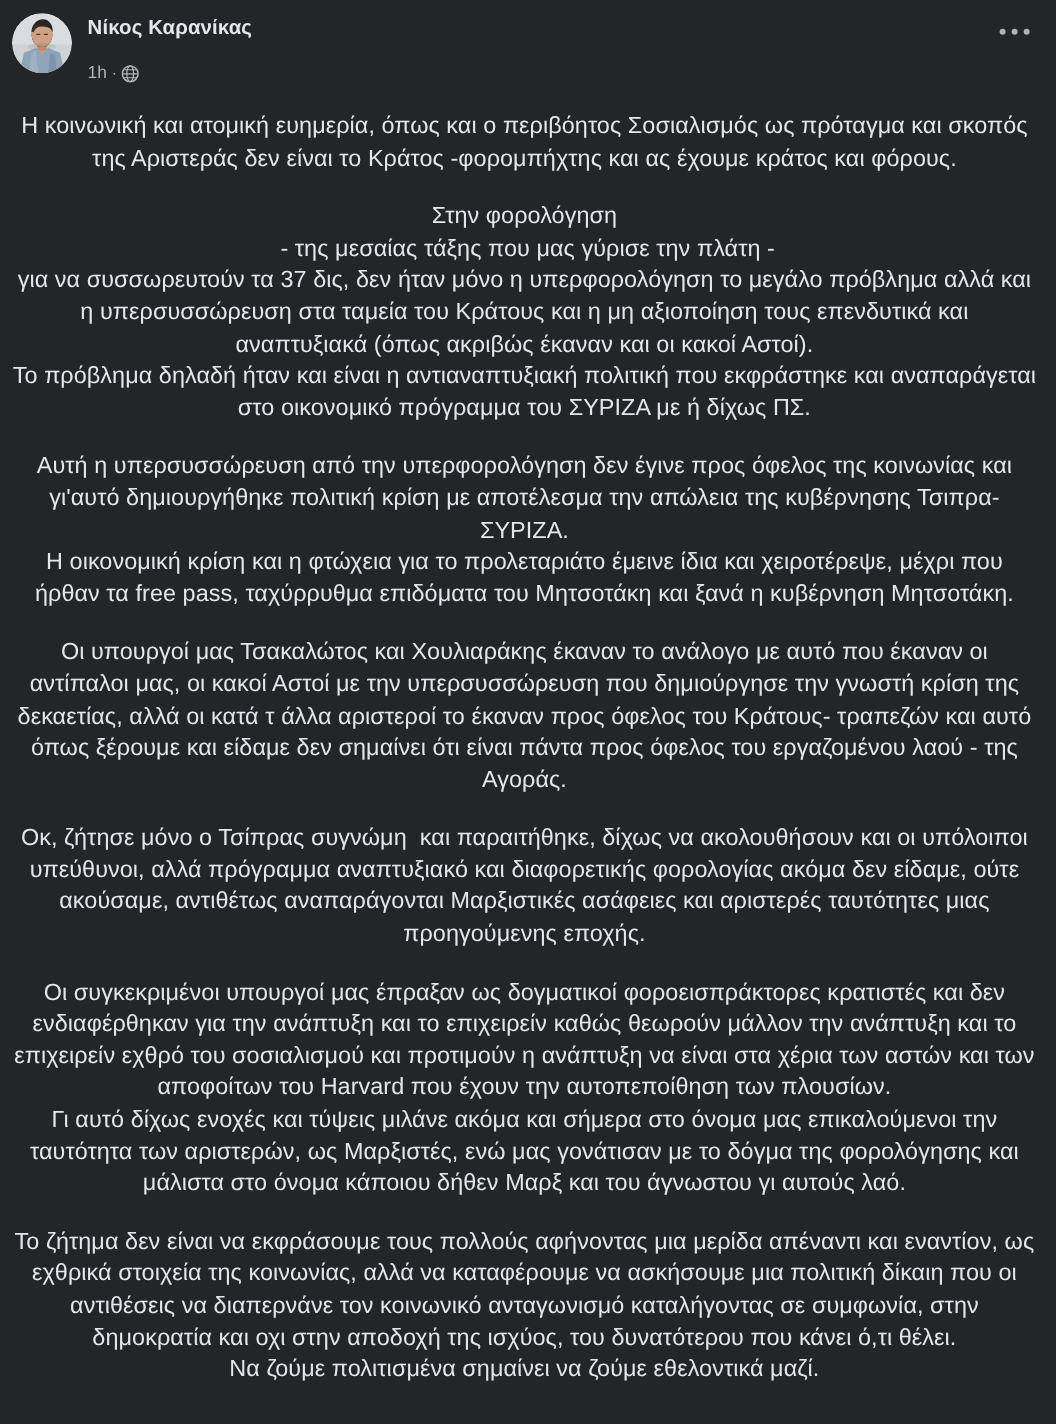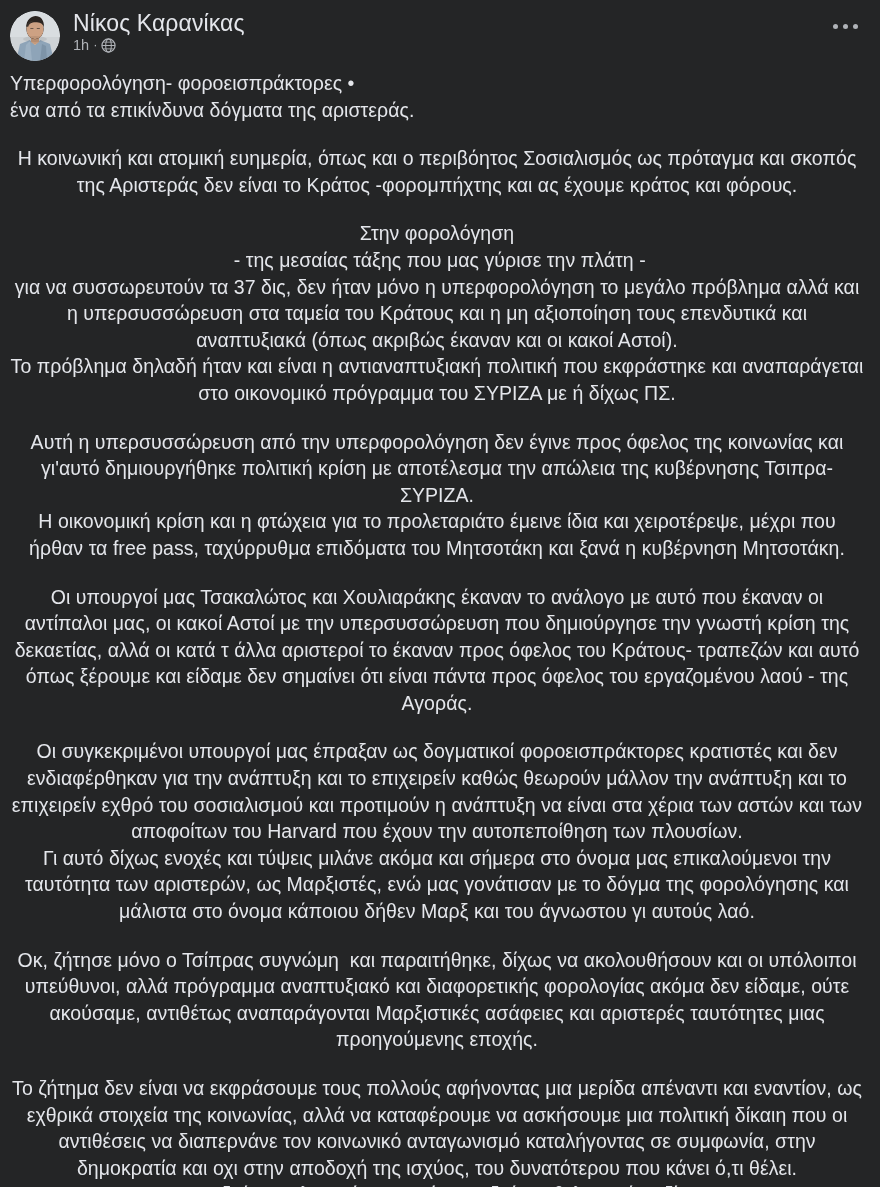--- a/index.html
+++ b/index.html
@@ -42,30 +42,30 @@
 
   .header-meta {
     margin-left: 13px;
     padding-top: 1px;
     display: flex;
     flex-direction: column;
     justify-content: flex-start;
   }
   .author-name {
     color: #e4e6eb;
-    font-size: 23px;
-    font-weight: normal;
+    font-size: 17px;
+    font-weight: bold;
     line-height: 22px;
     letter-spacing: 0.1px;
     white-space: nowrap;
   }
   .sub-line {
     display: flex;
     align-items: center;
-    margin-top: 2px;
+    margin-top: 18px;
     color: #b0b3b8;
     font-size: 14.5px;
     line-height: 18px;
   }
   .timestamp { color: #b0b3b8; }
   .dot-sep { margin: 0 4px; color: #b0b3b8; font-size: 13px; }
   .globe-icon { display: inline-flex; align-items: center; }
   .globe-icon svg { display: block; }
 
   .menu-dots {
@@ -158,31 +158,29 @@
     </div>
 
     <div class="menu-dots">
       <i></i>
       <i></i>
       <i></i>
     </div>
   </div>
 
   <div class="post-body">
-    <p class="para">Υπερφορολόγηση- φοροεισπράκτορες •
-ένα από τα επικίνδυνα δόγματα της αριστεράς.</p>
     <p class="para gap">Η κοινωνική και ατομική ευημερία, όπως και ο περιβόητος Σοσιαλισμός ως πρόταγμα και σκοπός της Αριστεράς δεν είναι το Κράτος -φορομπήχτης και ας έχουμε κράτος και φόρους.</p>
     <p class="para gap">Στην φορολόγηση
  - της μεσαίας τάξης που μας γύρισε την πλάτη -
 για να συσσωρευτούν τα 37 δις, δεν ήταν μόνο η υπερφορολόγηση το μεγάλο πρόβλημα αλλά και η υπερσυσσώρευση στα ταμεία του Κράτους και η μη αξιοποίηση τους επενδυτικά και αναπτυξιακά (όπως ακριβώς έκαναν και οι κακοί Αστοί).
 Το πρόβλημα δηλαδή ήταν και είναι η αντιαναπτυξιακή πολιτική που εκφράστηκε και αναπαράγεται στο οικονομικό πρόγραμμα του ΣΥΡΙΖΑ με ή δίχως ΠΣ.</p>
     <p class="para gap">Αυτή η υπερσυσσώρευση από την υπερφορολόγηση δεν έγινε προς όφελος της κοινωνίας και γι'αυτό δημιουργήθηκε πολιτική κρίση με αποτέλεσμα την απώλεια της κυβέρνησης Τσιπρα-ΣΥΡΙΖΑ.
 Η οικονομική κρίση και η φτώχεια για το προλεταριάτο έμεινε ίδια και χειροτέρεψε, μέχρι που ήρθαν τα free pass, ταχύρρυθμα επιδόματα του Μητσοτάκη και ξανά η κυβέρνηση Μητσοτάκη.</p>
     <p class="para gap">Οι υπουργοί μας Τσακαλώτος και Χουλιαράκης έκαναν το ανάλογο με αυτό που έκαναν οι αντίπαλοι μας, οι κακοί Αστοί με την υπερσυσσώρευση που δημιούργησε την γνωστή κρίση της δεκαετίας, αλλά οι κατά τ άλλα αριστεροί το έκαναν προς όφελος του Κράτους- τραπεζών και αυτό όπως ξέρουμε και είδαμε δεν σημαίνει ότι είναι πάντα προς όφελος του εργαζομένου λαού - της Αγοράς.</p>
+    <p class="para gap">Οκ, ζήτησε μόνο ο Τσίπρας συγνώμη  και παραιτήθηκε, δίχως να ακολουθήσουν και οι υπόλοιποι υπεύθυνοι, αλλά πρόγραμμα αναπτυξιακό και διαφορετικής φορολογίας ακόμα δεν είδαμε, ούτε ακούσαμε, αντιθέτως αναπαράγονται Μαρξιστικές ασάφειες και αριστερές ταυτότητες μιας προηγούμενης εποχής.</p>
     <p class="para gap">Οι συγκεκριμένοι υπουργοί μας έπραξαν ως δογματικοί φοροεισπράκτορες κρατιστές και δεν ενδιαφέρθηκαν για την ανάπτυξη και το επιχειρείν καθώς θεωρούν μάλλον την ανάπτυξη και το  επιχειρείν εχθρό του σοσιαλισμού και προτιμούν η ανάπτυξη να είναι στα χέρια των αστών και των αποφοίτων του Harvard που έχουν την αυτοπεποίθηση των πλουσίων.
 Γι αυτό δίχως ενοχές και τύψεις μιλάνε ακόμα και σήμερα στο όνομα μας επικαλούμενοι την ταυτότητα των αριστερών, ως Μαρξιστές, ενώ μας γονάτισαν με το δόγμα της φορολόγησης και μάλιστα στο όνομα κάποιου δήθεν Μαρξ και του άγνωστου γι αυτούς λαό.</p>
-    <p class="para gap">Οκ, ζήτησε μόνο ο Τσίπρας συγνώμη  και παραιτήθηκε, δίχως να ακολουθήσουν και οι υπόλοιποι υπεύθυνοι, αλλά πρόγραμμα αναπτυξιακό και διαφορετικής φορολογίας ακόμα δεν είδαμε, ούτε ακούσαμε, αντιθέτως αναπαράγονται Μαρξιστικές ασάφειες και αριστερές ταυτότητες μιας προηγούμενης εποχής.</p>
     <p class="para gap">Το ζήτημα δεν είναι να εκφράσουμε τους πολλούς αφήνοντας μια μερίδα απέναντι και εναντίον, ως εχθρικά στοιχεία της κοινωνίας, αλλά να καταφέρουμε να ασκήσουμε μια πολιτική δίκαιη που οι αντιθέσεις να διαπερνάνε τον κοινωνικό ανταγωνισμό καταλήγοντας σε συμφωνία, στην δημοκρατία και οχι στην αποδοχή της ισχύος, του δυνατότερου που κάνει ό,τι θέλει.
 Να ζούμε πολιτισμένα σημαίνει να ζούμε εθελοντικά μαζί.</p>
 
   </div>
 
 </div>
 
 </body></html>

